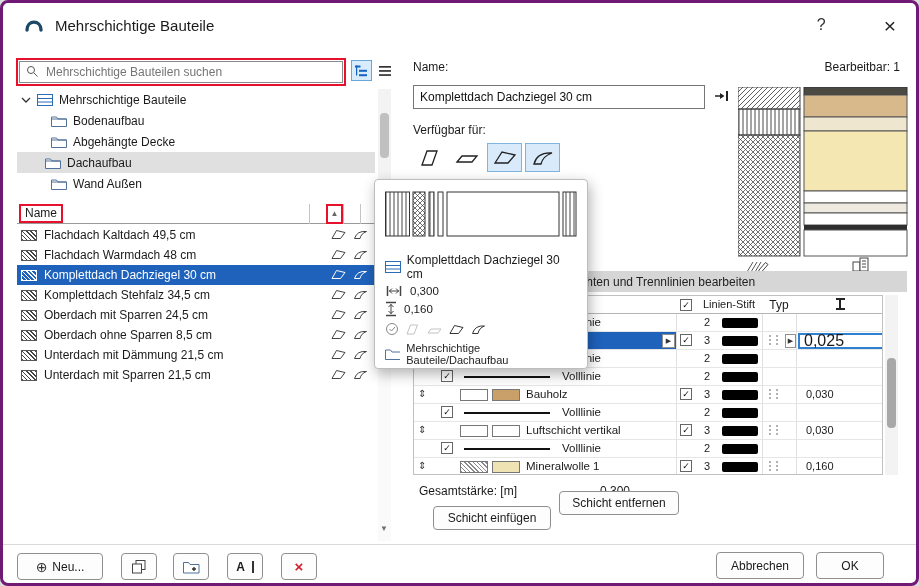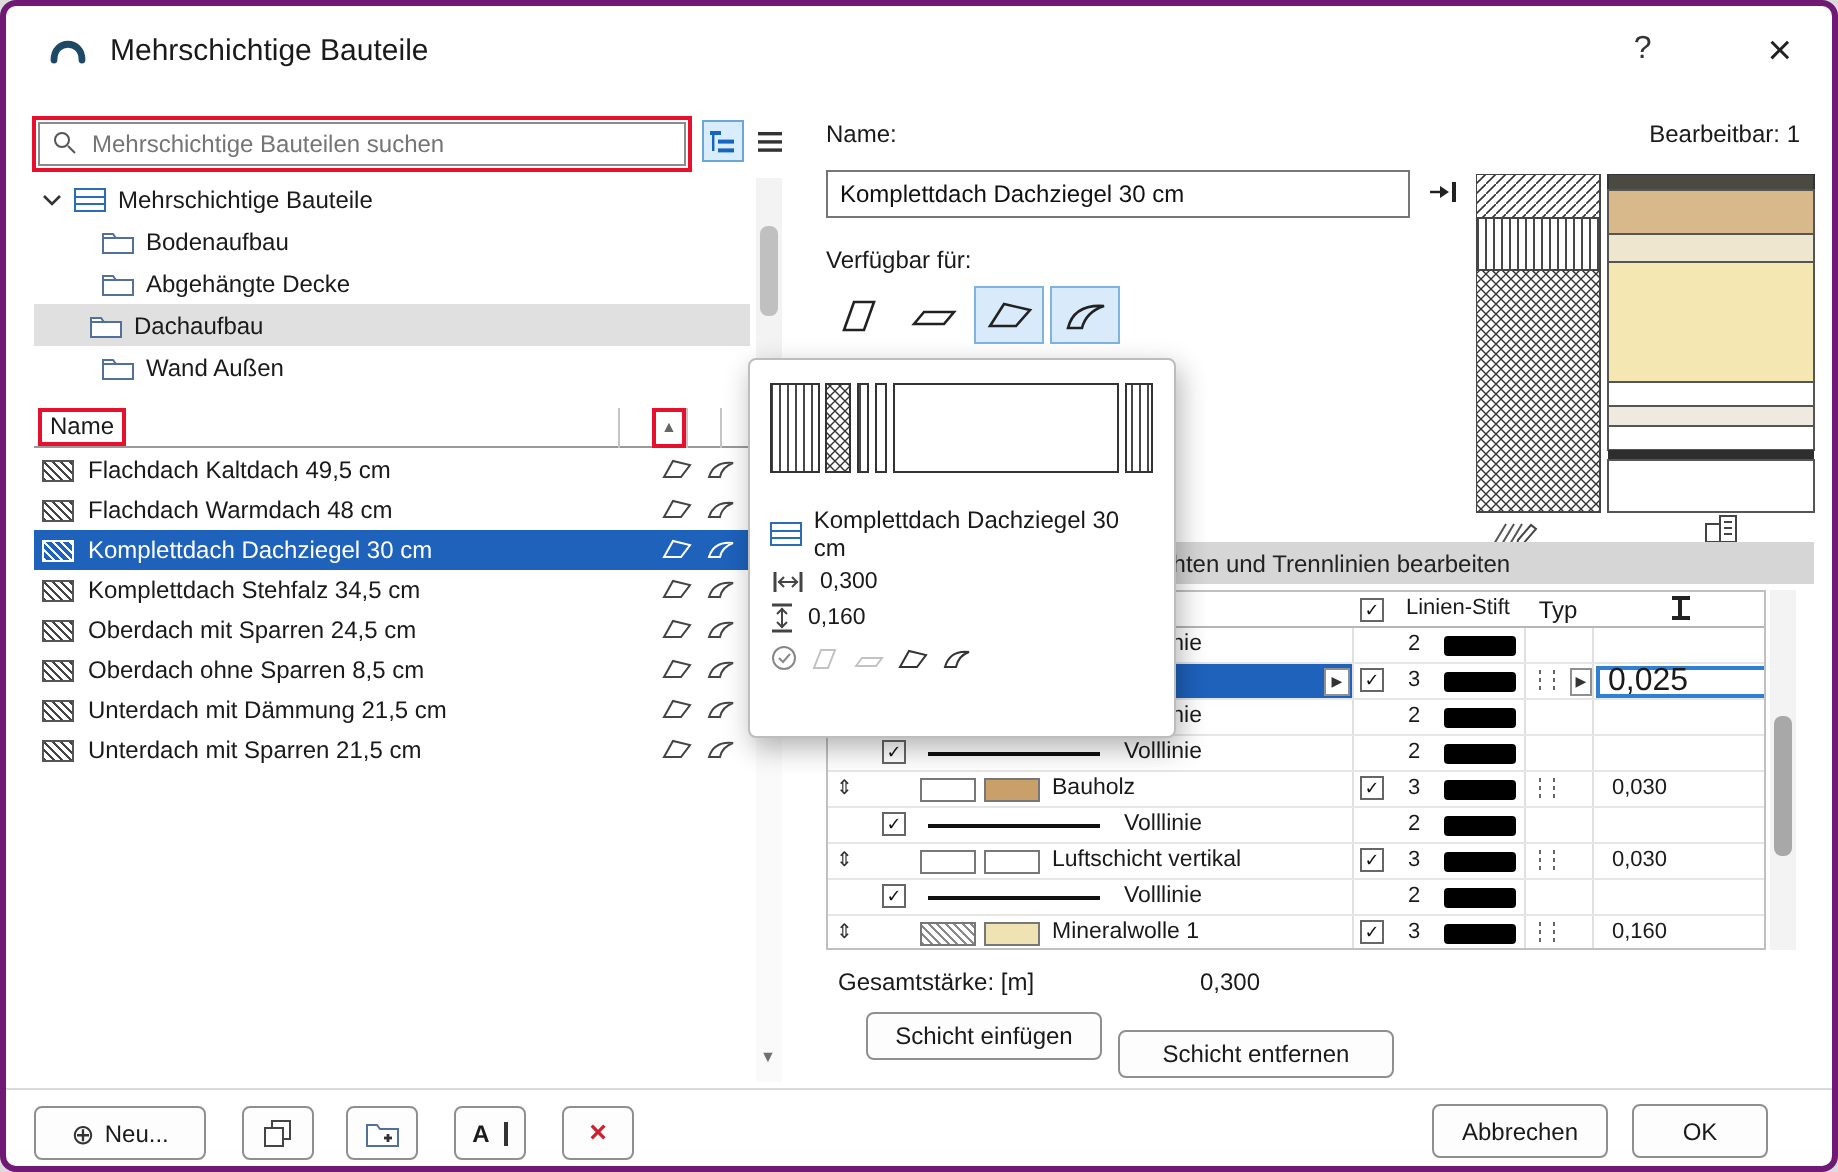--- a/index.html
+++ b/index.html
@@ -106,21 +106,21 @@
   .thick-field{left:384px;top:0.5px;width:86px;height:16px;border:2px solid #2f80d0;background:#fff;font-size:16px;display:none;align-items:center;padding-left:4px;}
   .sk-row.sel::before{content:"";position:absolute;left:0;top:0;bottom:0;width:262px;background:#1e62bc;z-index:0;}
   .sk-row.sel .cDs,.sk-row.sel .cA,.sk-row.sel .cD{color:#fff;}
   .sk-row.sel .pick,.sk-row.sel .mini-pick{display:flex;}
   .sk-row.sel .thick-field{display:flex;}
 
   .total-label{position:absolute;left:416px;top:481px;}
   .total-value{position:absolute;left:597px;top:481px;}
   .btn{background:#fdfdfd;border:1px solid #8f8f8f;border-radius:4px;display:flex;align-items:center;justify-content:center;font-size:12px;position:absolute;}
   .btn-insert{left:430px;top:503px;width:118px;height:24px;}
-  .btn-remove{left:556px;top:512px;width:138px;height:24px;}
+  .btn-remove{left:556px;top:488px;width:120px;height:24px;}
   .skins-scroll{left:882px;top:292px;width:13px;height:180px;}
   .btn-cancel{left:713px;top:549px;width:88px;height:27px;}
   .btn-ok{left:813px;top:549px;width:68px;height:27px;}
 
   
   .tooltip{position:absolute;left:371px;top:176px;width:214px;height:190px;background:#fff;border:1px solid #bdbdbd;border-radius:4px;box-shadow:2px 5px 14px rgba(0,0,0,.3);z-index:60;padding:8px 10px;}
   .tt-title-row{display:flex;gap:6px;margin-top:8px;align-items:center;font-size:12px;}
   .tt-dim-row{display:flex;gap:8px;align-items:center;margin-top:4px;margin-left:1px;font-size:11.5px;}
   .tt-avail-row{display:flex;gap:5px;margin-top:5px;align-items:center;}
   .tt-path-row{display:flex;gap:6px;margin-top:6px;align-items:center;font-size:11px;color:#222;}
@@ -633,15 +633,21 @@
       <svg width="17" height="13">
           <path d="M2,10 L5,6 L15,6 L12,10 Z" fill="none" stroke="#c2c2c2"></path>
         </svg>
       <svg width="17" height="13">
           <path d="M2,10.5 L6.5,2.5 L15,4.5 L10.5,10.5 Z" fill="none" stroke="#333"></path>
         </svg>
       <svg width="17" height="13">
           <path d="M2.5,10.5 Q5,2 14.5,3 Q9,5 8,10.5 Z" fill="none" stroke="#333"></path>
         </svg>
     </div>
+    <div class="tt-path-row">
+      <svg width="16" height="12">
+          <path d="M0.5,2 h5 l1.5,2 h8.5 v7.5 h-15 z" fill="#fff" stroke="#51719a"></path>
+        </svg>
+      <span>Mehrschichtige Bauteile/Dachaufbau</span>
+    </div>
   </div>
 
 </div>
 
 </body></html>

